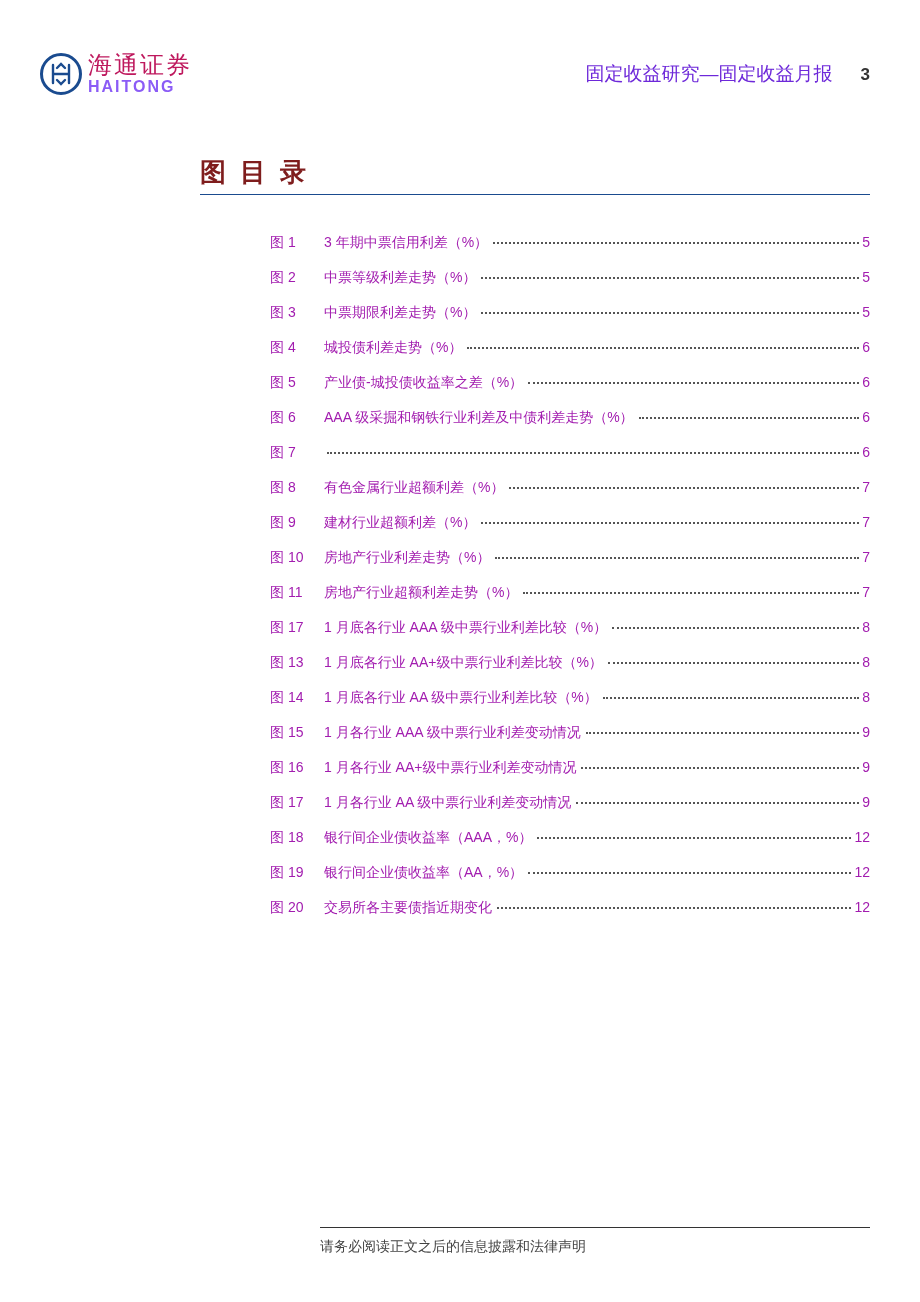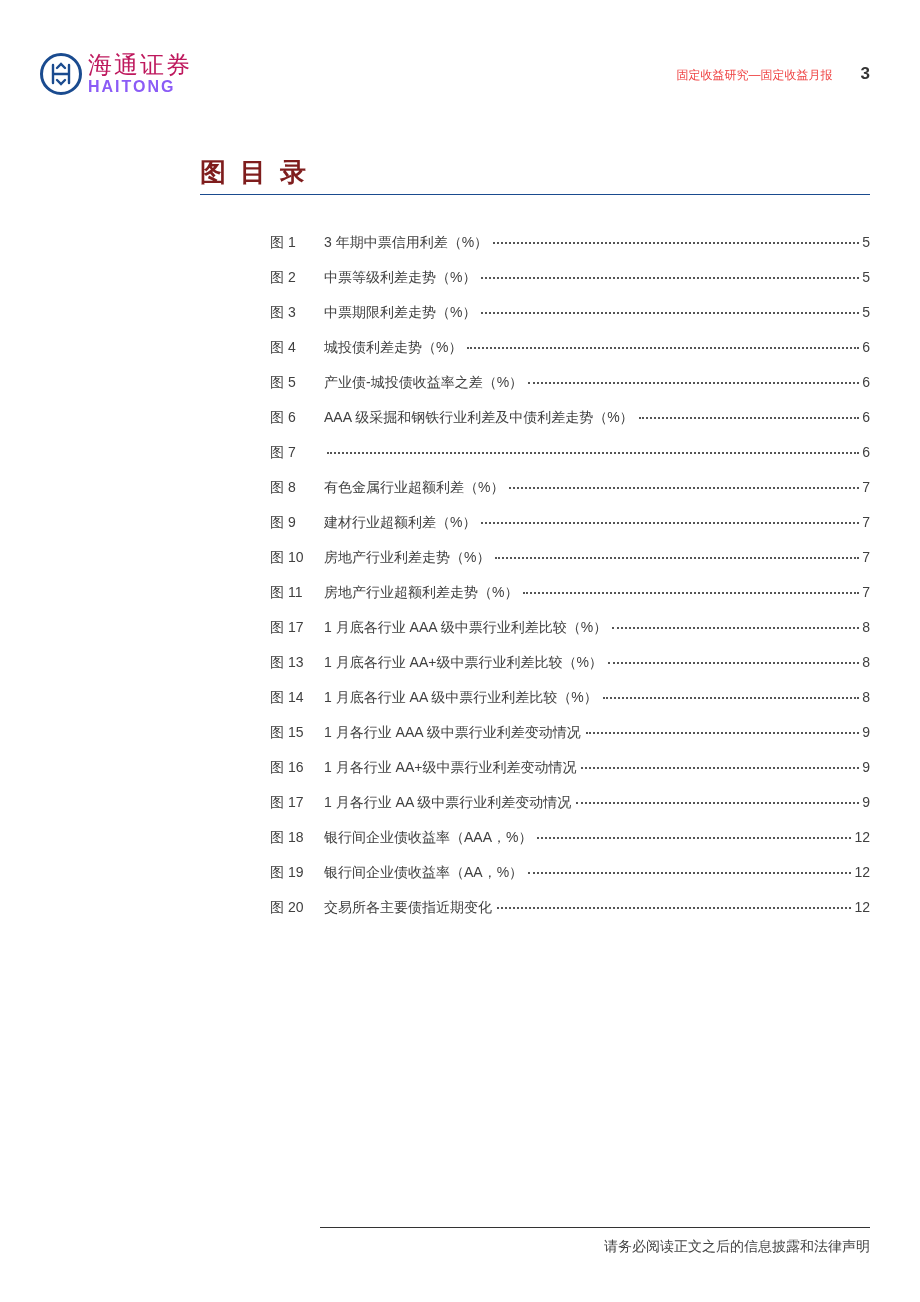--- a/index.html
+++ b/index.html
@@ -22,52 +22,51 @@
   }
   .logo-icon svg { width:30px; height:30px; }
   .logo-text { display:flex; flex-direction:column; line-height:1.1; }
   .logo-cn {
     font-family:"STXingkai","KaiTi","SimSun",cursive;
     font-size:24px; font-weight:normal; color:#be185d;
     letter-spacing:2px;
   }
   .logo-en { font-size:16px; font-weight:bold; color:#8b5cf6; letter-spacing:2px; }
   .header-right { display:flex; align-items:baseline; gap:28px; }
-  .doc-category { font-size:12px; color:#ef4444;margin-left:28px; }
+  .doc-category { font-size:19px; color:#6d28d9;margin-left:28px; }
   .page-number { font-size:17px; font-weight:bold; color:#333; }
   .title-area {
     position:absolute; top:155px; left:200px; right:50px;
     border-bottom:1.5px solid #1a4b8f; padding-bottom:4px;
   }
   .title-area h1 {
     font-size:26px; color:#7f1d1d; font-weight:bold;
     letter-spacing:14px;
   }
   .toc {
     position:absolute; top:232px; left:270px; right:50px;
-    font-size:14px; color:#404040;
+    font-size:14px; color:#a21caf;
   }
   .toc-row {
     display:flex; align-items:baseline;
     margin-bottom:14px;
     line-height:1.5;
   }
   .toc-label { width:54px; flex-shrink:0; white-space:nowrap; }
   .toc-body { flex:1; display:flex; align-items:baseline; overflow:hidden;text-align:right; }
   .toc-title { white-space:nowrap; margin-right:2px; }
   .toc-dots {
     flex:1; border-bottom:2px dotted #555;
     margin:0 3px 3px 3px; min-width:10px;
     transform:translateY(-3px);
   }
   .toc-page { white-space:nowrap; }
   .footer {
     position:absolute; bottom:46px; right:50px; left:320px;
     border-top:1px solid #333;
-    text-align:right;
     padding-top:10px;
     font-size:14px; color:#444;
   }
 </style>
 </head>
 <body>
 
 <div class="header">
   <div class="logo-block">
     <div class="logo-icon">

